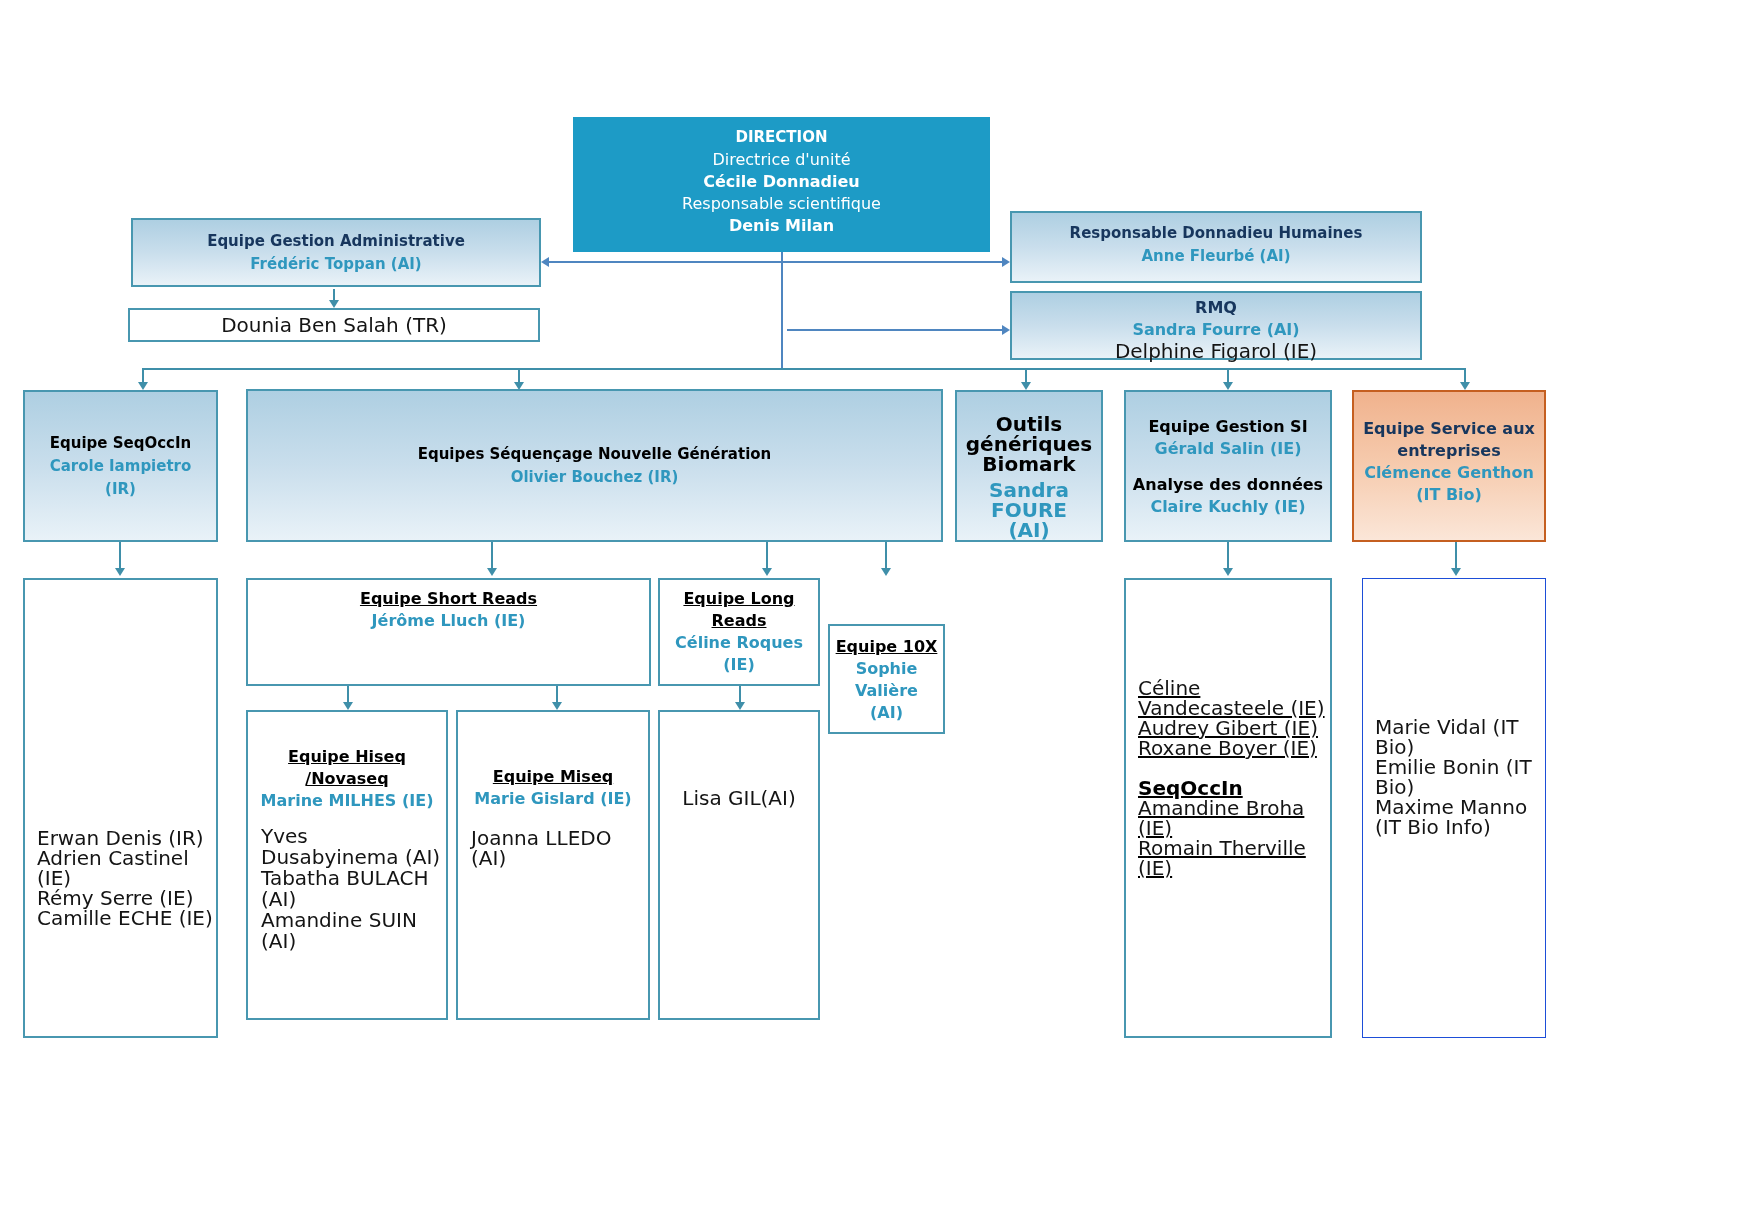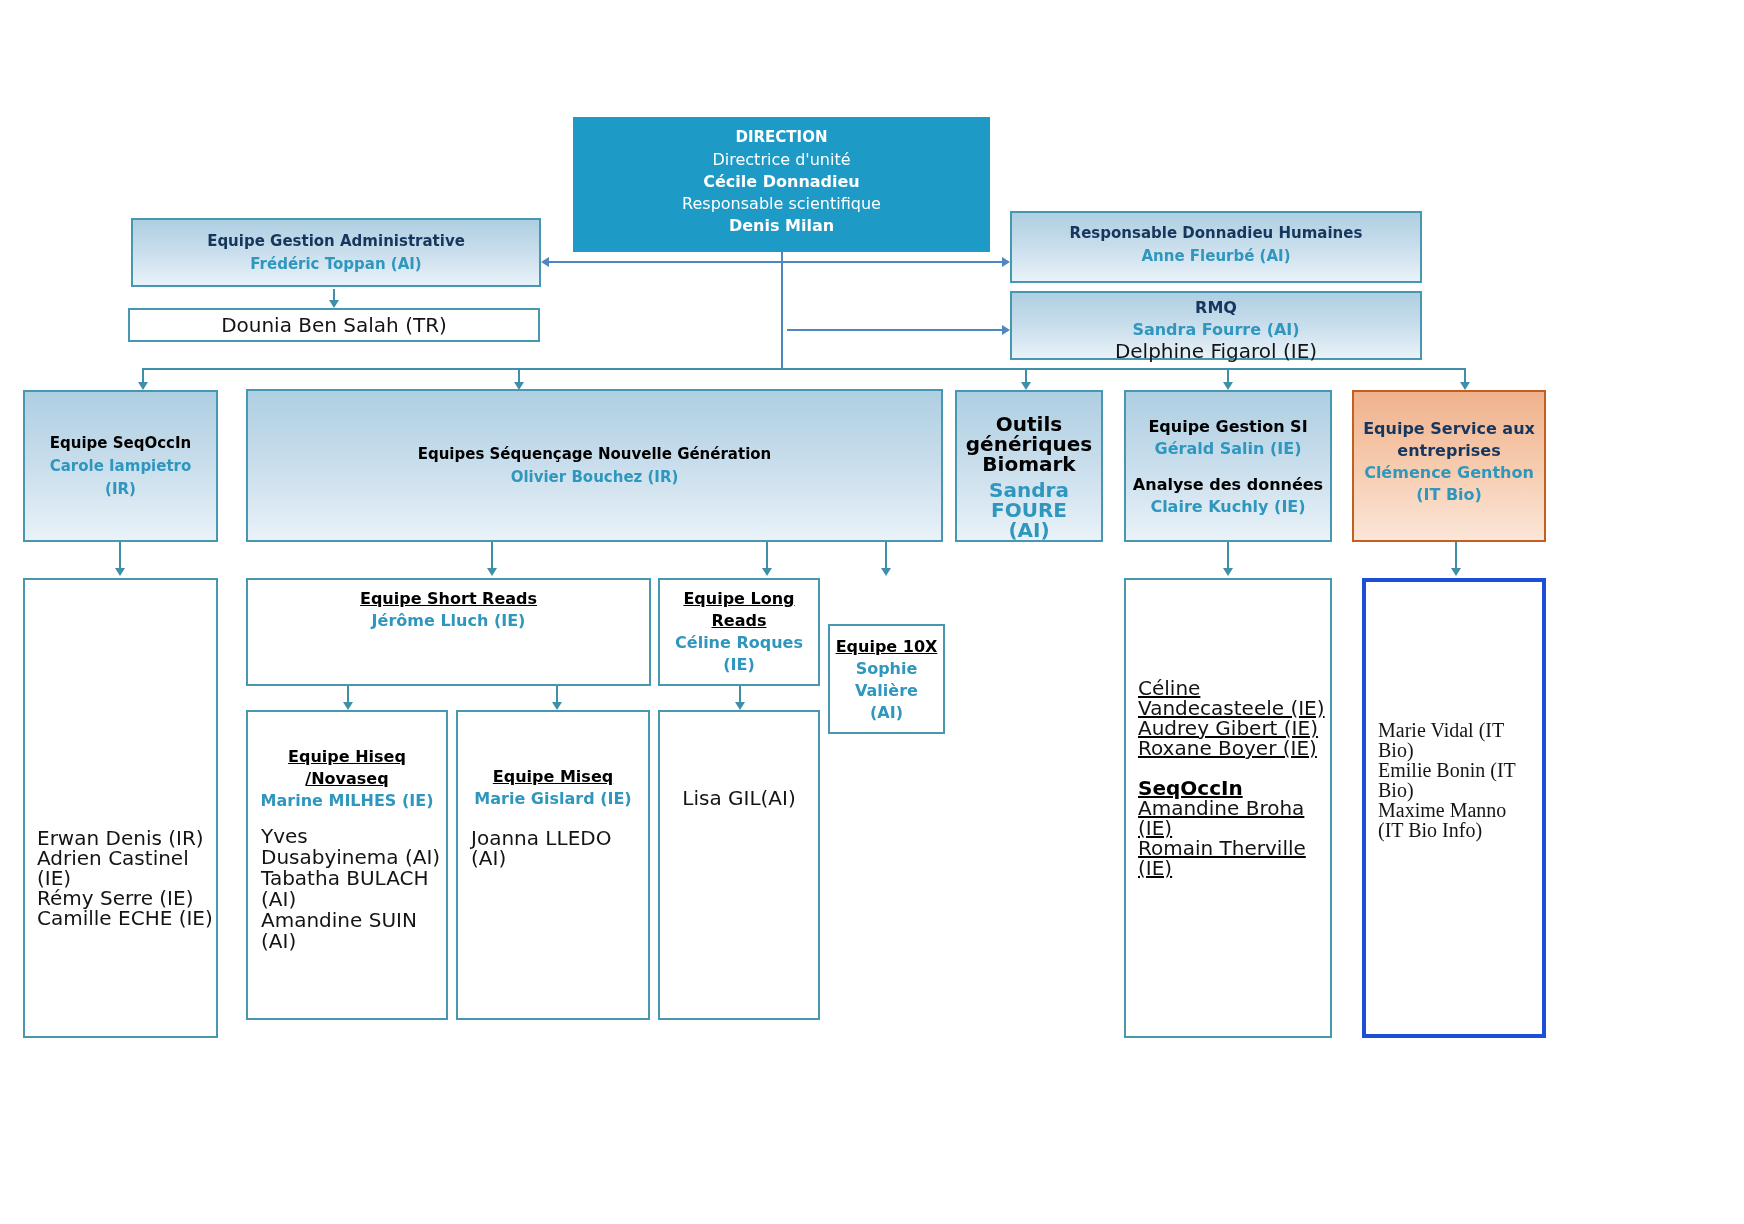--- a/index.html
+++ b/index.html
@@ -6,21 +6,21 @@
   .canvas{position:relative;width:1744px;height:1224px;background:#ffffff;
           font-family:"DejaVu Sans","Liberation Sans",sans-serif;overflow:hidden;}
   .box{position:absolute;box-sizing:border-box;display:flex;flex-direction:column;
        align-items:center;text-align:center;}
   .grad{background:linear-gradient(180deg,#aecfe2 0%,#c9deec 50%,#e9f2f8 100%);
         border:2px solid #4897b0;}
   .solid{background:#1d9bc6;color:#ffffff;}
   .wbox{background:#ffffff;border:2px solid #4897b0;}
   .orange{background:linear-gradient(180deg,#f0b28d 0%,#f6cbae 50%,#fbe6d8 100%);
         border:2px solid #c55f20;}
-  .owbox{background:#ffffff;border:4px solid #1d4ed8;font-family:Liberation Serif, serif;}
+  .owbox{background:#ffffff;border:1px solid #1d4ed8;}
   .t-navy{color:#17365d;font-weight:bold;}
   .t-bb{color:#000000;font-weight:bold;}
   .t-teal{color:#2f97be;font-weight:bold;}
   .t-plain{color:#141414;}
   .u{text-decoration:underline;}
   .fs17{font-size:15px;line-height:23px;}
   .fs16{font-size:16px;line-height:22px;}
   .fs15{font-size:20px;line-height:20px;}
   .left-col{align-items:flex-start;text-align:left;}
   .hline,.vline{position:absolute;}

